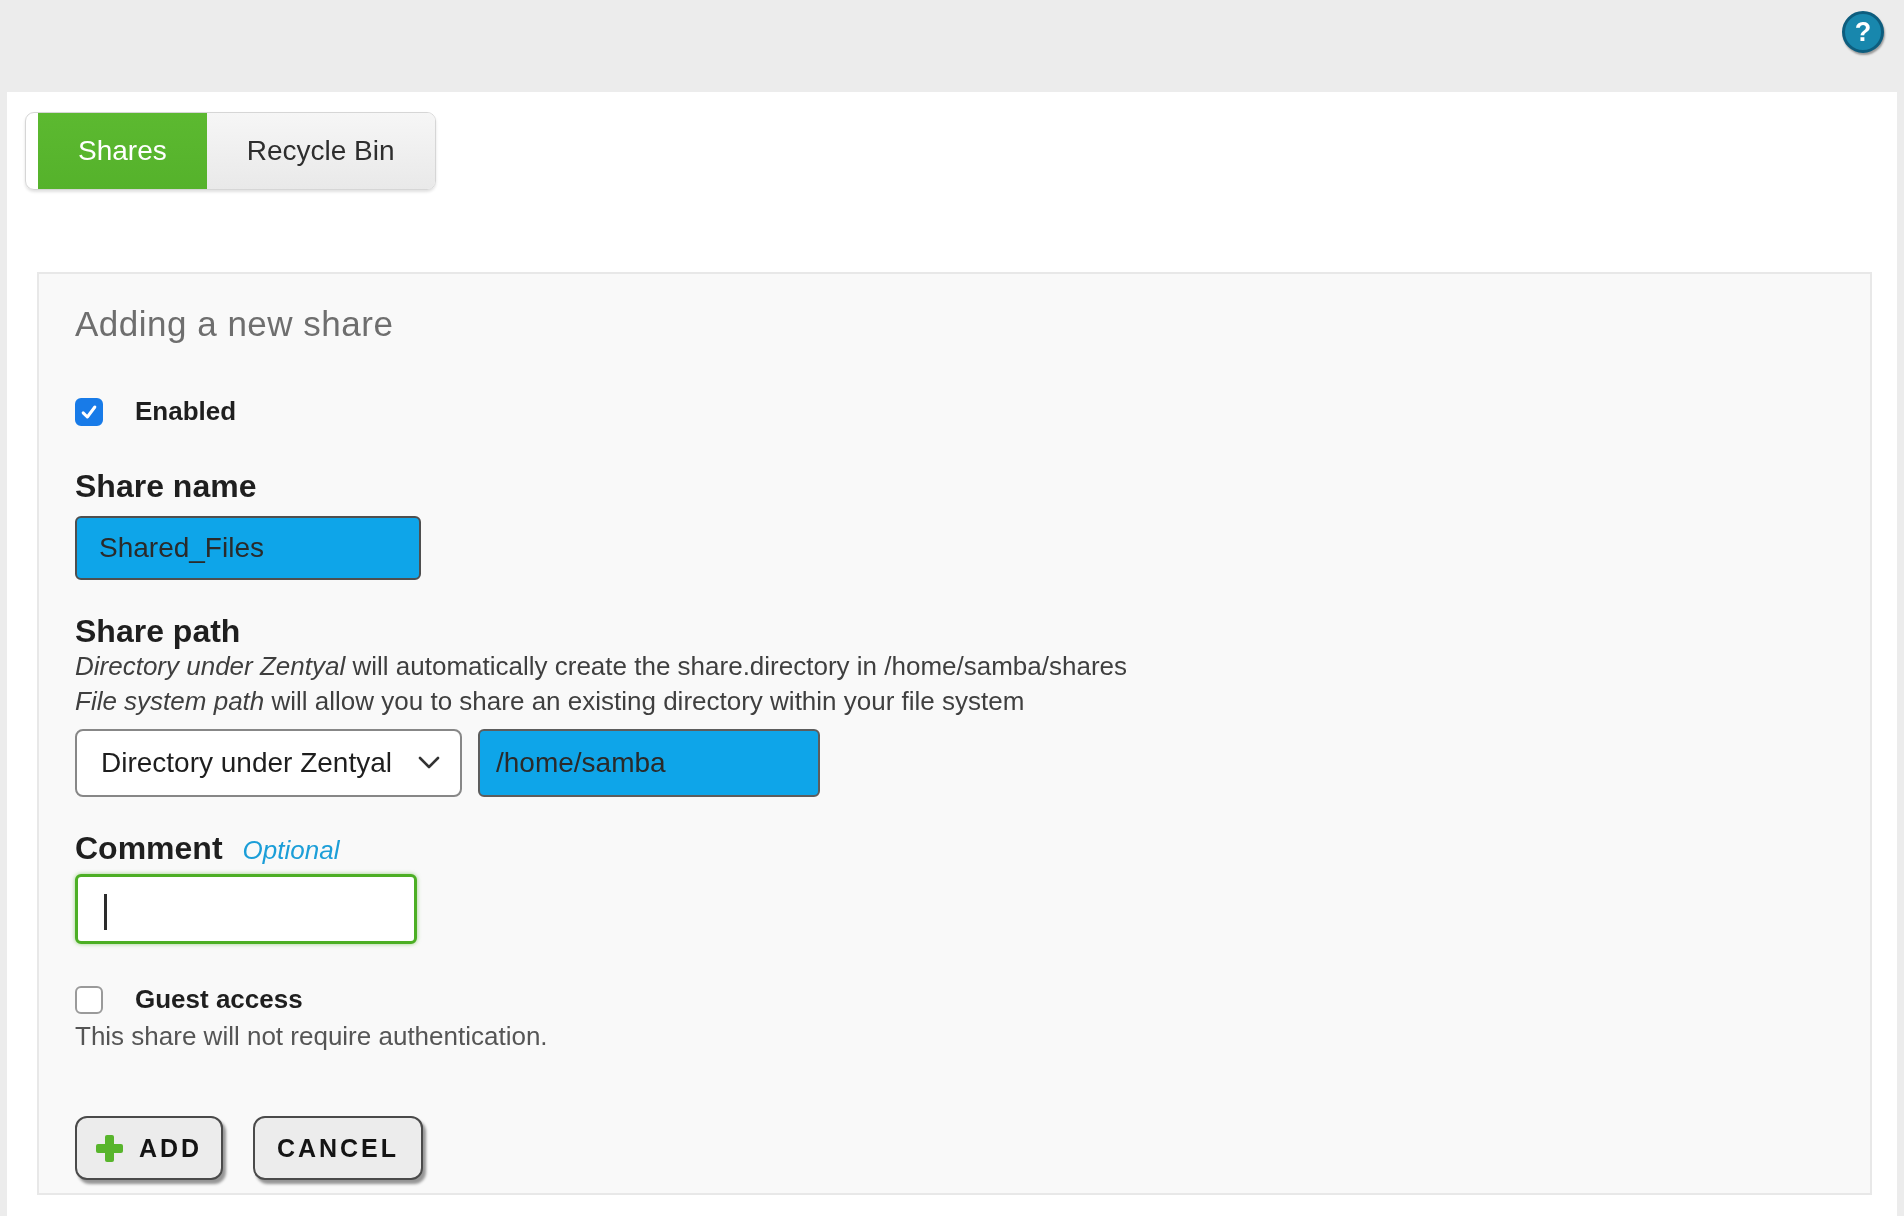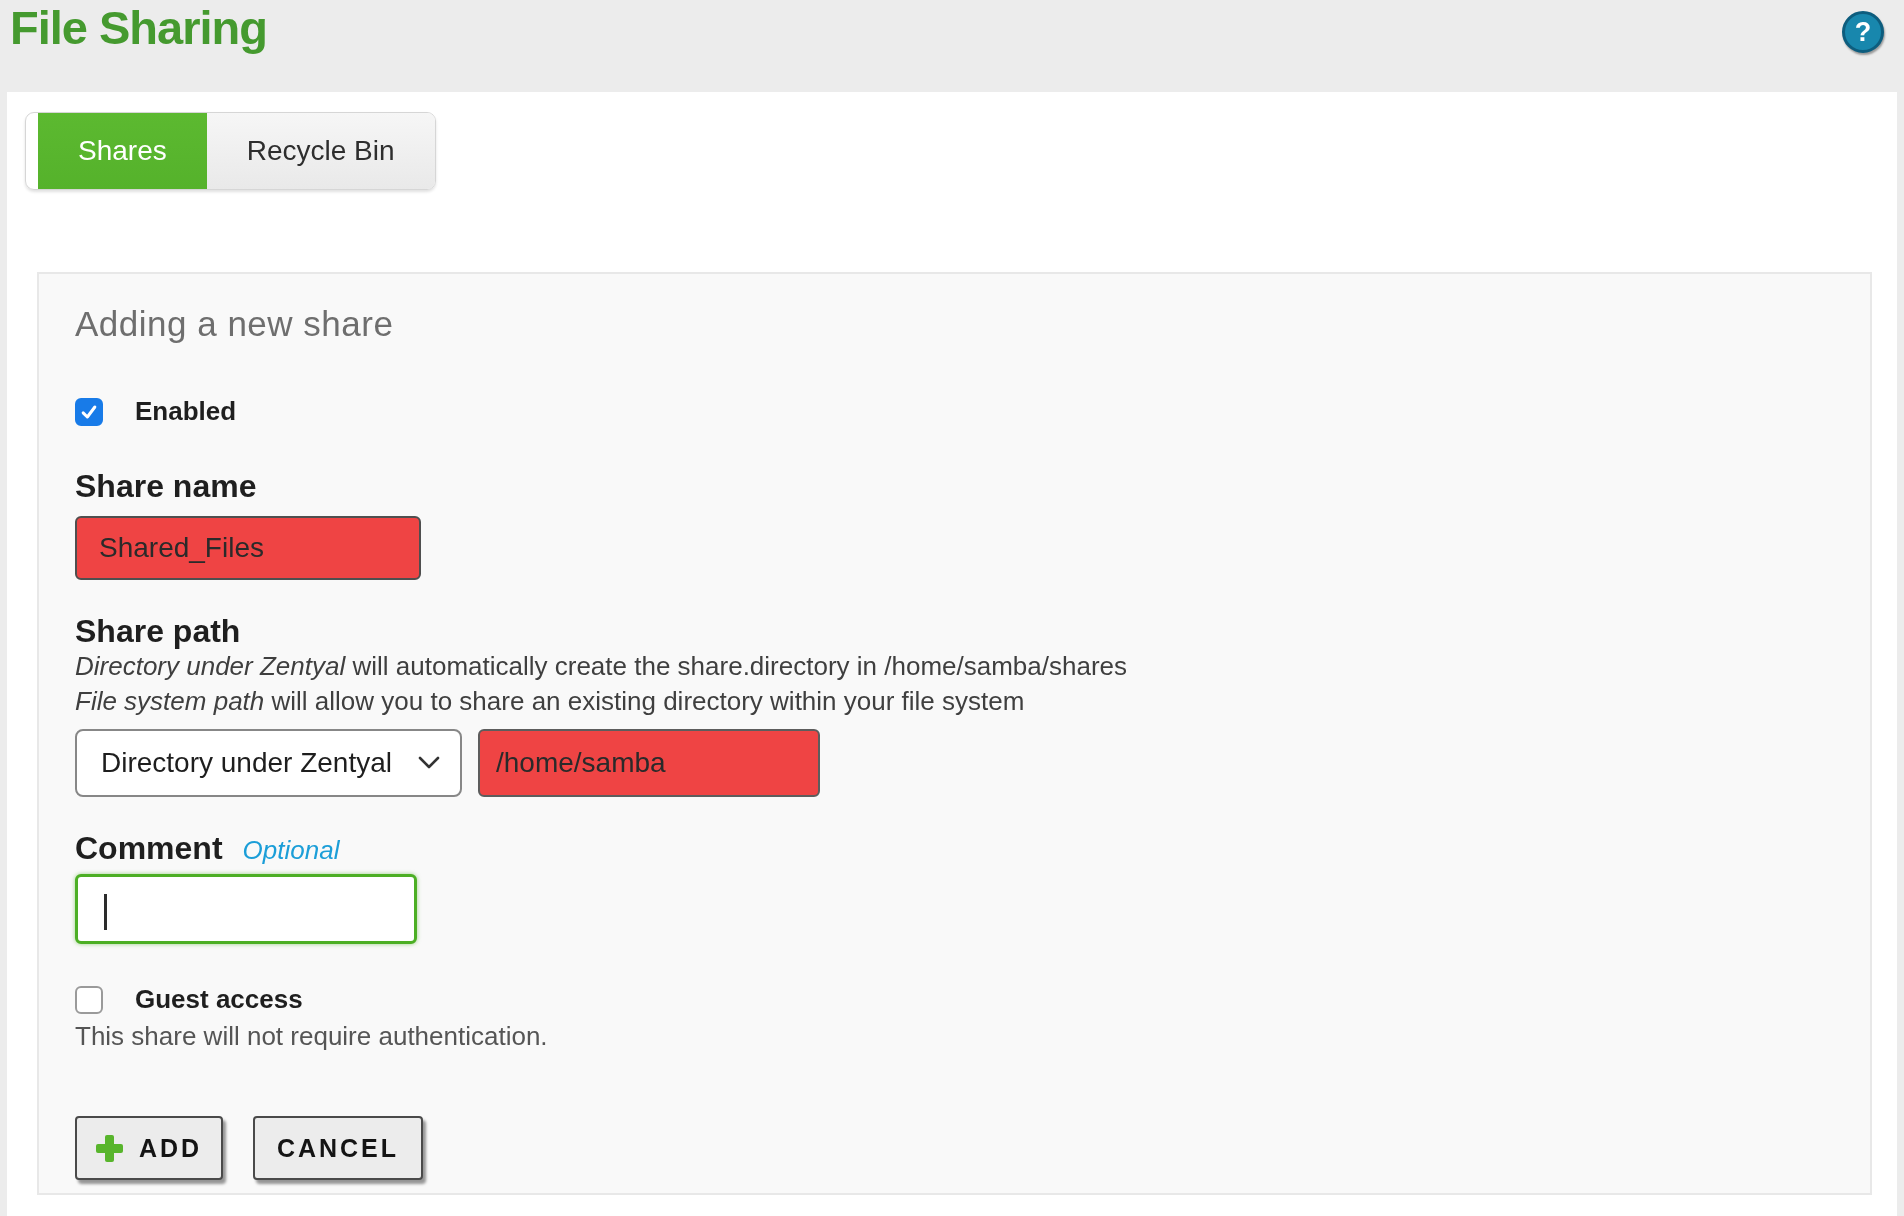--- a/index.html
+++ b/index.html
@@ -115,21 +115,21 @@
     font-size:26px;font-weight:700;color:var(--label-dark);
   }
   .field-label{
     font-size:32px;font-weight:700;color:var(--label-dark);
     line-height:31px;
   }
   .lbl-share-name{margin-top:44px;}
   .text-input{
     margin-top:14px;
     width:346px;height:64px;
-    background:#ef4444;
+    background:#0ea5e9;
     border:2px solid #4f4f4f;
     border-radius:6px;
     font-size:28px;color:#2a2a2a;
     padding:0 0 0 22px;
     font-family:"Liberation Sans","DejaVu Sans",sans-serif;
     display:block;
   }
   .lbl-share-path{margin-top:36px;}
   .help-line{
     margin-top:4px;
@@ -186,42 +186,41 @@
   }
   .buttons-row{
     margin-top:64px;
     display:flex;gap:30px;
   }
   .btn{
     height:64px;
     display:flex;align-items:center;justify-content:center;
     background:#ececec;
     border:2px solid #4a4a4a;
-    border-radius:4px;
+    border-radius:12px;
     box-shadow:3px 4px 3px rgba(0,0,0,.4);
     font-size:25px;font-weight:700;letter-spacing:3px;color:#141414;
     cursor:pointer;
     font-family:"Liberation Sans","DejaVu Sans",sans-serif;
   }
   .btn-add{width:148px;gap:16px;}
   .btn-cancel{width:170px;}
   .plus-icon{
     position:relative;width:27px;height:27px;flex:0 0 27px;
   }
   .plus-icon::before,.plus-icon::after{
     content:"";position:absolute;background:#58b52c;border-radius:2px;
   }
   .plus-icon::before{left:0;top:9px;width:27px;height:9px;}
   .plus-icon::after{left:9px;top:0;width:9px;height:27px;}
 </style>
 </head>
 <body>
 
 <div class="page-header">
-  <h1 class="page-title">File Sharing</h1>
   <div class="help-btn">
     <span>?</span>
   </div>
 </div>
 
 <div class="main-content">
 
   <div class="tab-bar">
     <div class="tab active">
       <span>Shares</span>

